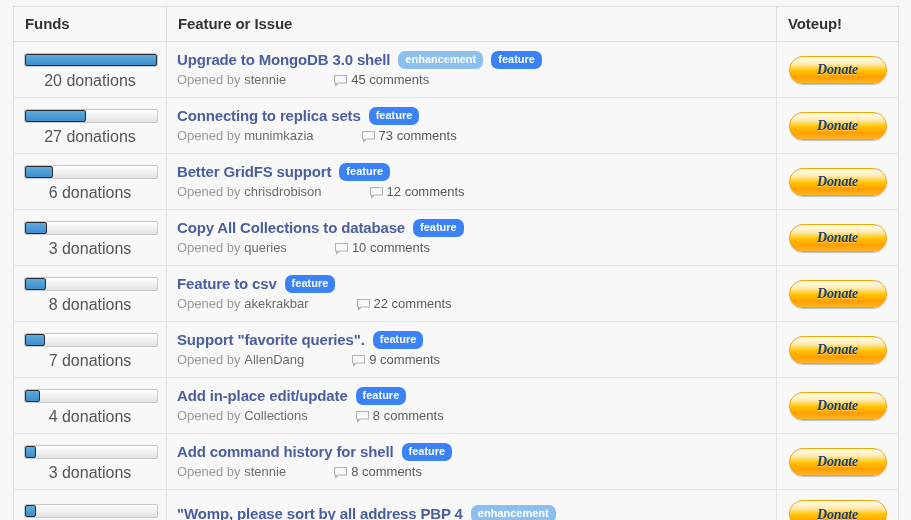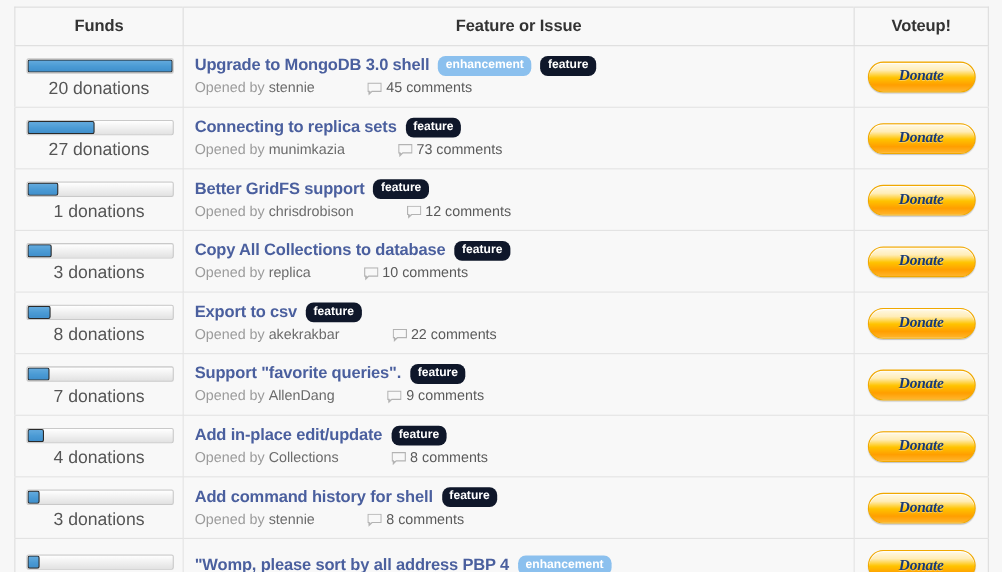--- a/index.html
+++ b/index.html
@@ -29,21 +29,21 @@
     background: #f8f8f8;
     border: 1px solid #dddddd;
     table-layout: fixed;
   }
 
   table.funds-table col.c-funds   { width: 153px; }
   table.funds-table col.c-feature { width: 610px; }
   table.funds-table col.c-vote    { width: 122px; }
 
   thead th {
-    text-align: center;
+    text-align: left;
     font-size: 15px;
     font-weight: bold;
     color: #333333;
     padding: 8px 11px 9px 11px;
     border-bottom: 1px solid #dddddd;
     border-right: 1px solid #dddddd;
     background: #f8f8f8;
     vertical-align: middle;
     letter-spacing: -0.1px;
   }
@@ -115,21 +115,21 @@
     display: inline-block;
     font-size: 11px;
     font-weight: bold;
     color: #ffffff;
     padding: 3px 7px 4px 7px;
     border-radius: 7px;
     line-height: 11px;
     white-space: nowrap;
   }
   .label-enhancement { background: #8bc0ee; }
-  .label-feature { background: #0f172a; }
+  .label-feature { background: #3b82f6; }
 
   .feature-meta {
     margin-top: 3px;
     font-size: 13px;
     color: #9b9b9b;
     display: flex;
     align-items: flex-end;
     line-height: 16px;
     white-space: nowrap;
   }
@@ -271,21 +271,21 @@
           <td>
             <div class="vote-cell"><button class="donate-button">Donate</button></div>
           </td>
         </tr>
         <tr>
           <td>
             <div class="funds-cell">
               <div class="progress-track">
                 <div class="progress-fill" style="width:21%"></div>
               </div>
-              <div class="donations-label">1 donations</div>
+              <div class="donations-label">6 donations</div>
             </div>
           </td>
           <td>
             <div class="feature-cell">
               <div class="feature-title-row">
                 <a class="issue-title" href="#">Better GridFS support</a>
                 <span class="label-badge label-feature">feature</span>
               </div>
               <div class="feature-meta">
                 <span class="meta-opened">Opened by</span>
@@ -316,21 +316,21 @@
           </td>
           <td>
             <div class="feature-cell">
               <div class="feature-title-row">
                 <a class="issue-title" href="#">Copy All Collections to database</a>
                 <span class="label-badge label-feature">feature</span>
               </div>
               <div class="feature-meta">
                 <span class="meta-opened">Opened by</span>
                 <span>&nbsp;</span>
-                <span class="meta-author">replica</span>
+                <span class="meta-author">queries</span>
                 <span class="comment-group">
                   <span class="comment-icon"><svg width="13" height="12" viewBox="0 0 13 12" xmlns="http://www.w3.org/2000/svg">
                       <path d="M0.5 0.5 H12.5 V8.0 H4.2 L1.6 10.6 V8.0 H0.5 Z" fill="none" stroke="#b3b3b3" stroke-width="1.1"></path>
                       <path d="M1.3 8.2 L1.3 10.4 L3.5 8.2 Z" fill="#b3b3b3"></path>
                     </svg></span>
                   <span class="comment-count">10 comments</span>
                 </span>
               </div>
             </div>
           </td>
@@ -343,21 +343,21 @@
             <div class="funds-cell">
               <div class="progress-track">
                 <div class="progress-fill" style="width:16%"></div>
               </div>
               <div class="donations-label">8 donations</div>
             </div>
           </td>
           <td>
             <div class="feature-cell">
               <div class="feature-title-row">
-                <a class="issue-title" href="#">Export to csv</a>
+                <a class="issue-title" href="#">Feature to csv</a>
                 <span class="label-badge label-feature">feature</span>
               </div>
               <div class="feature-meta">
                 <span class="meta-opened">Opened by</span>
                 <span>&nbsp;</span>
                 <span class="meta-author">akekrakbar</span>
                 <span class="comment-group">
                   <span class="comment-icon"><svg width="13" height="12" viewBox="0 0 13 12" xmlns="http://www.w3.org/2000/svg">
                       <path d="M0.5 0.5 H12.5 V8.0 H4.2 L1.6 10.6 V8.0 H0.5 Z" fill="none" stroke="#b3b3b3" stroke-width="1.1"></path>
                       <path d="M1.3 8.2 L1.3 10.4 L3.5 8.2 Z" fill="#b3b3b3"></path>

